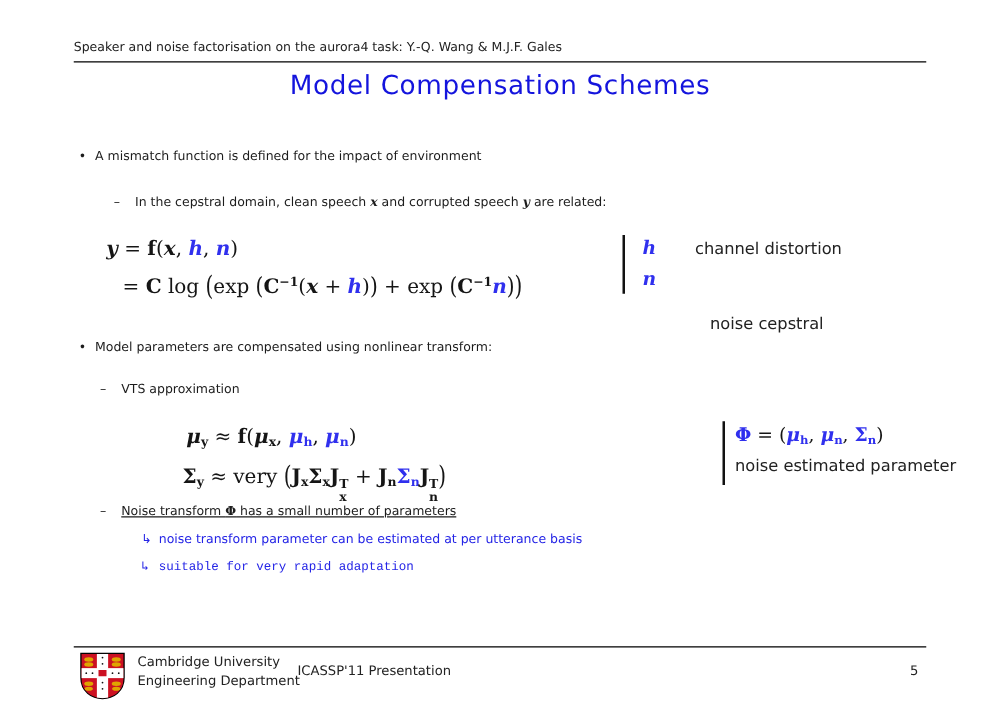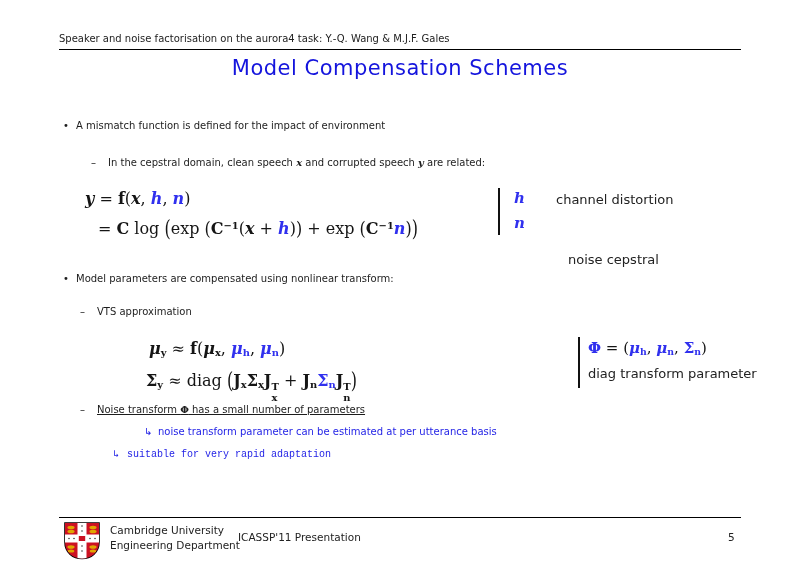--- a/index.html
+++ b/index.html
@@ -60,37 +60,37 @@
 
   <div class="abs body-line" style="left:63px;top:273px;">
     <span class="mk">•</span><span>Model parameters are compensated using nonlinear transform:</span>
   </div>
 
   <div class="abs body-line" style="left:80px;top:306px;">
     <span class="mkd">–</span><span>VTS approximation</span>
   </div>
 
   <div class="abs eq" style="left:149px;top:339px;"><span class="bi"><span>μ</span><span class="sub1">y</span></span><span class="rm"><span> ≈ </span></span><span class="b"><span>f</span></span><span class="rm"><span>(</span></span><span class="bi"><span>μ</span><span class="sub1">x</span></span><span class="rm"><span>, </span></span><span class="bi bl"><span>μ</span><span class="sub1">h</span></span><span class="rm"><span>, </span></span><span class="bi bl"><span>μ</span><span class="sub1">n</span></span><span class="rm"><span>)</span></span></div>
-  <div class="abs eq" style="left:146px;top:371px;"><span class="b"><span>Σ</span><span class="sub1">y</span></span><span class="rm"><span> ≈ diag </span></span><span class="rm big"><span>(</span></span><span class="b"><span>J</span><span class="sub1">x</span></span><span class="b"><span>Σ</span><span class="sub1">x</span></span><span class="b"><span>J</span><span class="ss">
+  <div class="abs eq" style="left:146px;top:371px;"><span class="b"><span>Σ</span><span class="sub1">y</span></span><span class="rm"><span> ≈ very </span></span><span class="rm big"><span>(</span></span><span class="b"><span>J</span><span class="sub1">x</span></span><span class="b"><span>Σ</span><span class="sub1">x</span></span><span class="b"><span>J</span><span class="ss">
           <span class="ssup">T</span>
           <span class="ssub">x</span>
         </span></span><span class="rm"><span> + </span></span><span class="b"><span>J</span><span class="sub1">n</span></span><span class="b bl"><span>Σ</span><span class="sub1">n</span></span><span class="b"><span>J</span><span class="ss">
           <span class="ssup">T</span>
           <span class="ssub">n</span>
         </span></span><span class="rm big"><span>)</span></span></div>
 
   <div class="vbar" style="left:578px;top:337px;height:51px;"></div>
   <div class="abs eq-sm" style="left:588px;top:339px;"><span class="b bl"><span>Φ</span></span><span class="rm"><span> = (</span></span><span class="bi bl"><span>μ</span><span class="sub1">h</span></span><span class="rm"><span>, </span></span><span class="bi bl"><span>μ</span><span class="sub1">n</span></span><span class="rm"><span>, </span></span><span class="b bl"><span>Σ</span><span class="sub1">n</span></span><span class="rm"><span>)</span></span></div>
-  <div class="abs lbl" style="left:588px;top:366px;">diag transform parameter</div>
+  <div class="abs lbl" style="left:588px;top:366px;">noise estimated parameter</div>
 
   <div class="abs body-line" style="left:80px;top:404px;text-decoration:underline;">
     <span class="mkd">–</span><span><span><span>Noise transform </span></span><span class="b m"><span>Φ</span></span><span><span> has a small number of parameters</span></span></span>
   </div>
 
-  <div class="abs body-line blue-line" style="left:113px;top:426px;margin-left:31px;">
+  <div class="abs body-line blue-line" style="left:113px;top:426px;">
     <span class="mka">↳</span><span>noise transform parameter can be estimated at per utterance basis</span>
   </div>
   <div class="abs body-line blue-line" style="left:113px;top:449px;font-family:Liberation Mono, monospace;">
     <span class="mka">↳</span><span>suitable for very rapid adaptation</span>
   </div>
 
   <div class="rule" style="top:517px;"></div>
 
   <div class="abs" style="left:62px;top:521px;">
     <svg width="40" height="40" viewBox="0 0 40 40">

